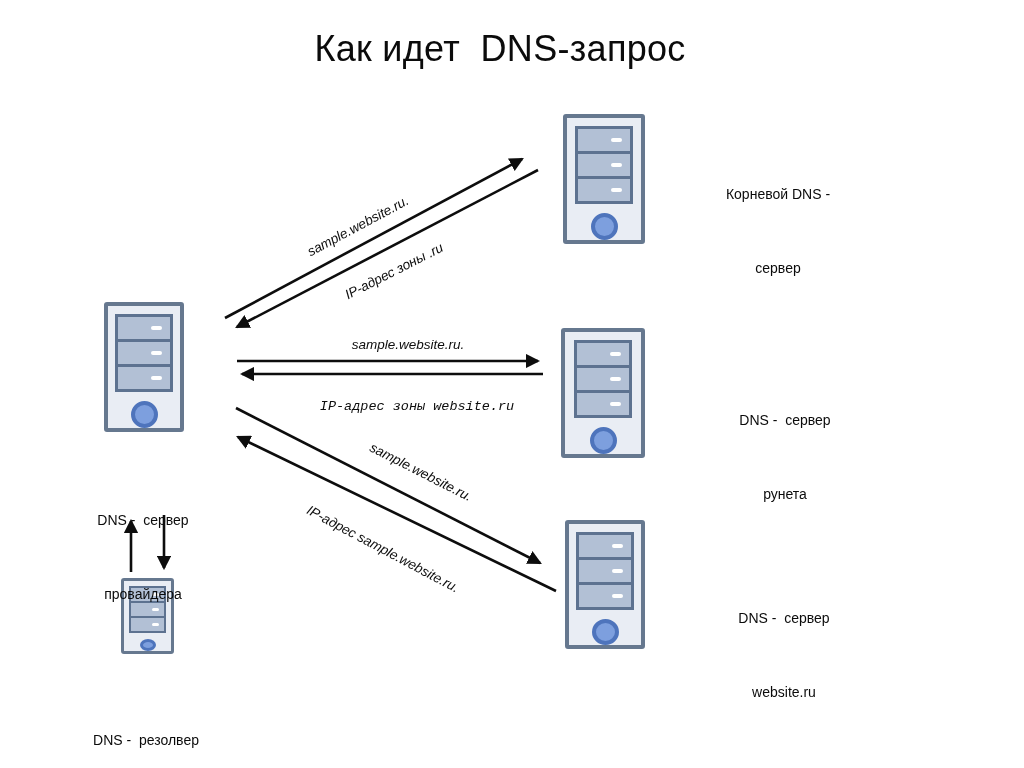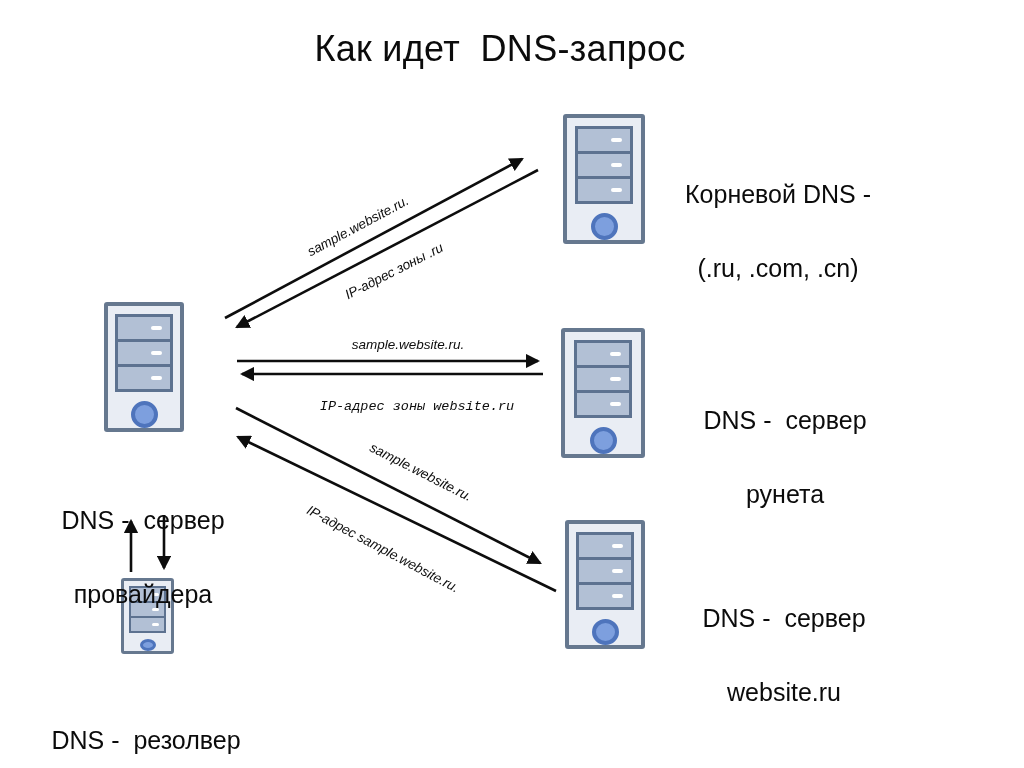--- a/index.html
+++ b/index.html
@@ -24,21 +24,21 @@
     white-space:pre;color:#0d0d0d;
   }
   .edge-label.e1{left:358px;top:226px;transform:translate(-50%,-50%) rotate(-28deg);}
   .edge-label.e2{left:394px;top:271px;transform:translate(-50%,-50%) rotate(-27deg);}
   .edge-label.e3{left:408px;top:344px;transform:translate(-50%,-50%);}
   .edge-label.e4{left:417px;top:406px;transform:translate(-50%,-50%);font-family:Liberation Mono, monospace;}
   .edge-label.e5{left:421px;top:472px;transform:translate(-50%,-50%) rotate(27deg);}
   .edge-label.e6{left:383px;top:549px;transform:translate(-50%,-50%) rotate(28deg);}
 
   .node-label{
-    position:absolute;font-size:25px;line-height:24.5px;
+    position:absolute;font-size:14px;line-height:24.5px;
     text-align:center;white-space:pre;transform:translateX(-50%);
   }
   .node-label.provider{left:143px;top:459px;}
   .node-label.resolver{left:146px;top:679px;}
   .node-label.root{left:778px;top:133px;}
   .node-label.runet{left:785px;top:359px;}
   .node-label.website{left:784px;top:557px;}
   .u{}
 
   
@@ -181,21 +181,21 @@
     <div>провайдера</div>
   </div>
 
   <div class="node-label resolver">
     <div>DNS -  резолвер</div>
     
   </div>
 
   <div class="node-label root">
     <div>Корневой DNS -</div>
-    <div>(.ru, .com, .cn)</div>
+    <div>сервер</div>
   </div>
 
   <div class="node-label runet">
     <div>DNS -  сервер</div>
     <div>рунета</div>
   </div>
 
   <div class="node-label website">
     <div>DNS -  сервер</div>
     <div class="u">website.ru</div>

